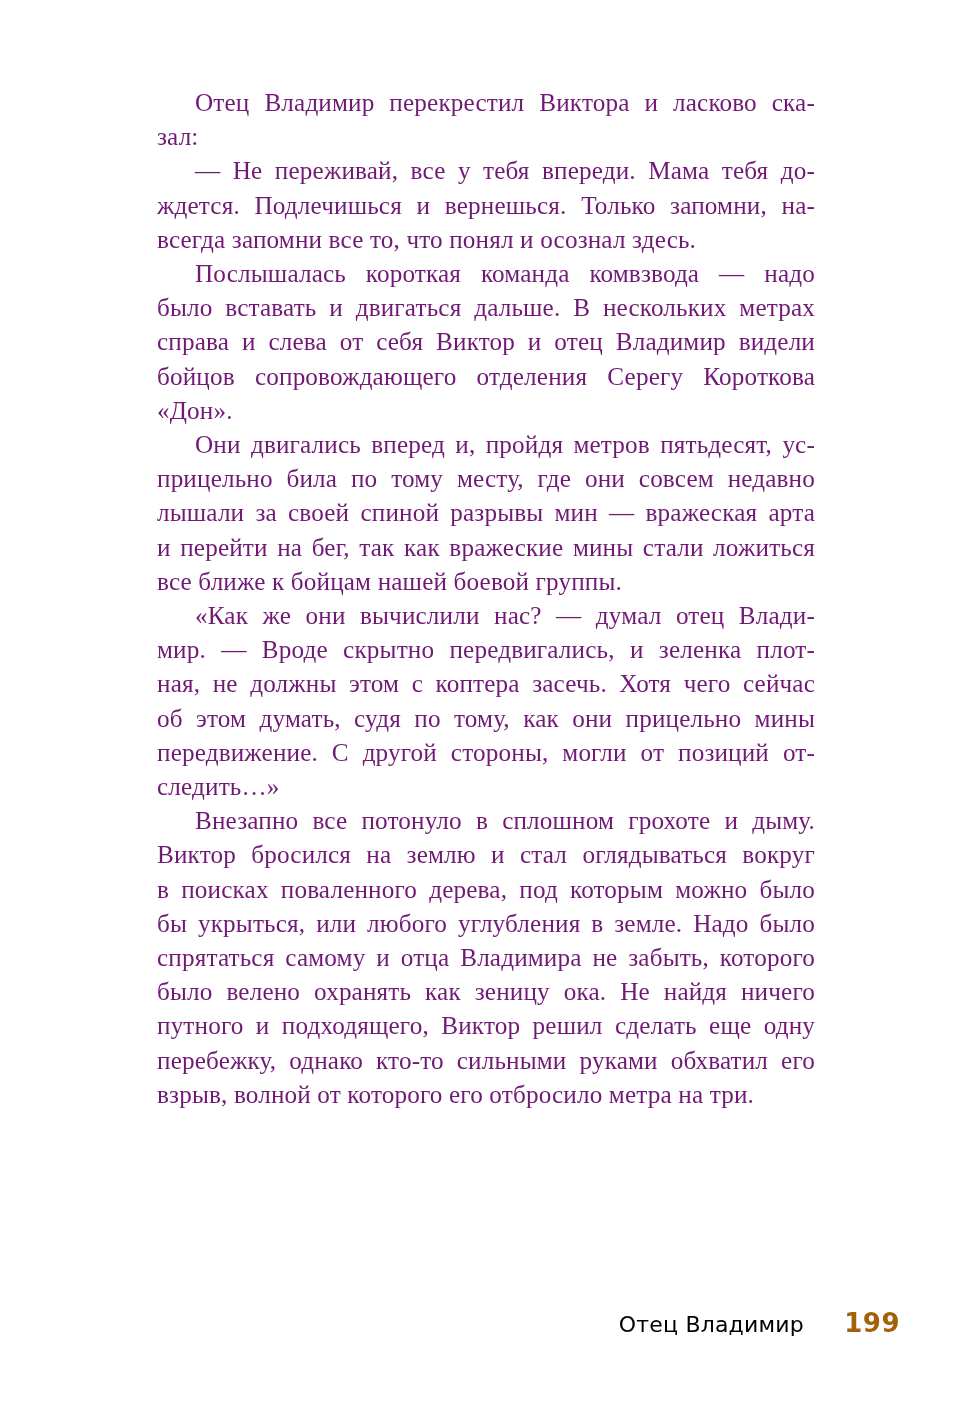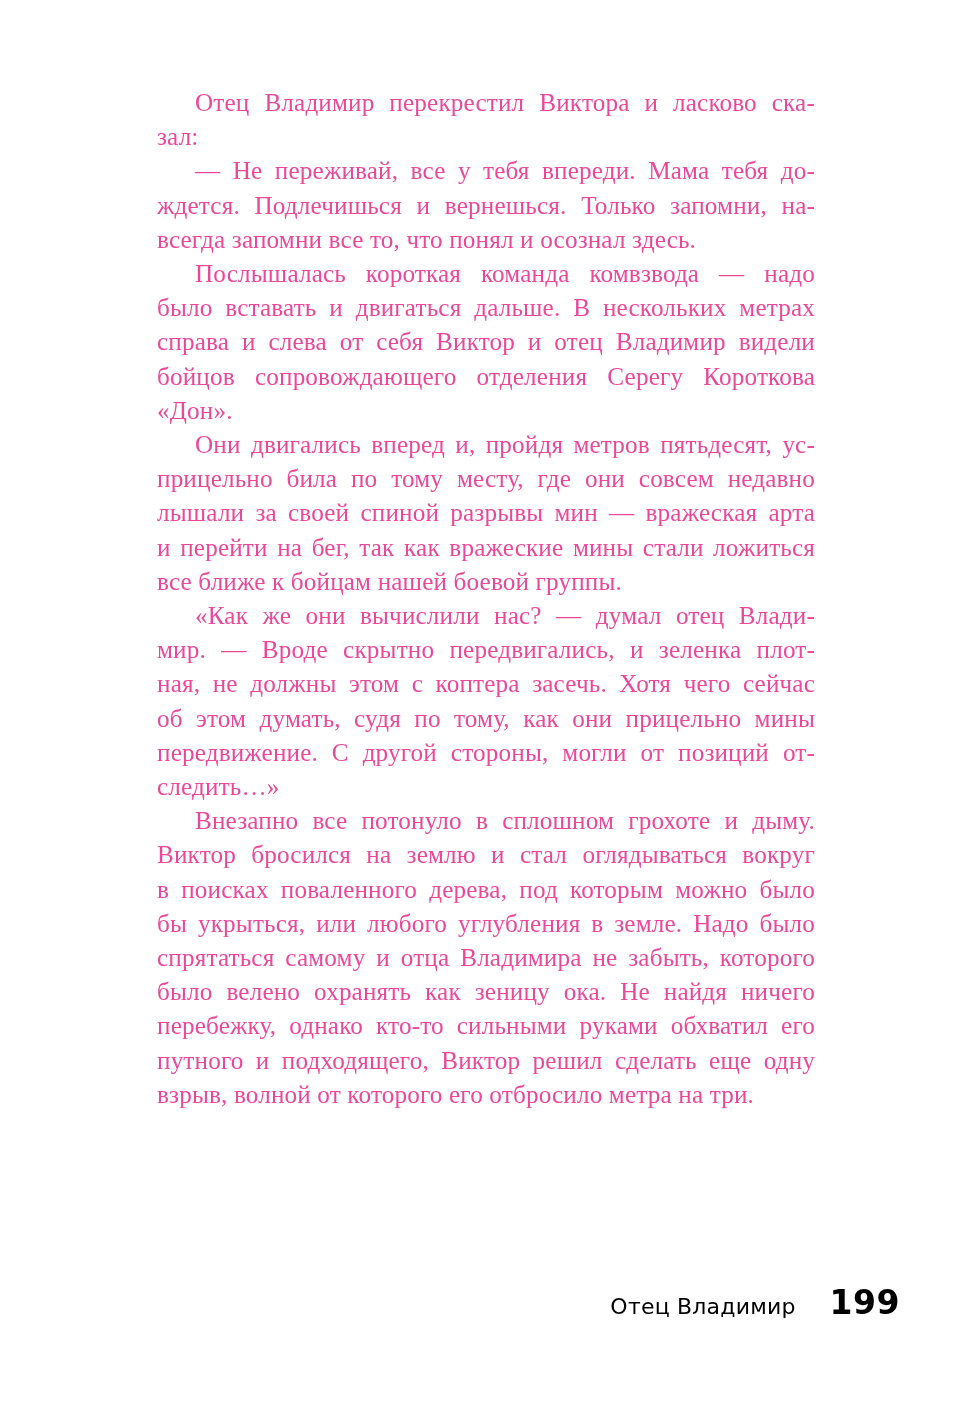--- a/index.html
+++ b/index.html
@@ -19,21 +19,21 @@
     position: absolute;
     left: 157px;
     top: 86px;
     width: 658px;
   }
   .para {
     margin: 0;
     font-family: "Liberation Serif", "DejaVu Serif", serif;
     font-size: 25.2px;
     line-height: 34.2px;
-    color: #ec4899;
+    color: #701a75;
     text-align: justify;
     text-align-last: left;
     -webkit-hyphens: none;
     hyphens: none;
     letter-spacing: 0.15px;
   }
   
   .line {
     display: block;
     text-align: justify;
@@ -62,26 +62,27 @@
   }
   .footer-title {
     font-family: "DejaVu Sans", "Liberation Sans", sans-serif;
     font-size: 22px;
     font-weight: 400;
     color: #000000;
     letter-spacing: 0.2px;
   }
   .footer-page {
     font-family: "DejaVu Sans", "Liberation Sans", sans-serif;
-    font-size: 33px;
+    font-size: 26px;
     font-weight: 700;
-    color: #000000;
+    color: #a16207;
     letter-spacing: 0.5px;
     min-width: 62px;
     text-align: right;
+    margin-top: 25px;
   }
 </style>
 </head>
 <body>
 
 <div class="page">
 
   <div class="text-column">
 
   <p class="para">
@@ -115,22 +116,22 @@
         <span class="line">передвижение. С другой стороны, могли от позиций от-</span>
         <span class="line last">следить…»</span>
       </p>
       <p class="para">
         <span class="line indent">Внезапно все потонуло в сплошном грохоте и дыму.</span>
         <span class="line">Виктор бросился на землю и стал оглядываться вокруг</span>
         <span class="line">в поисках поваленного дерева, под которым можно было</span>
         <span class="line">бы укрыться, или любого углубления в земле. Надо было</span>
         <span class="line">спрятаться самому и отца Владимира не забыть, которого</span>
         <span class="line">было велено охранять как зеницу ока. Не найдя ничего</span>
+        <span class="line">путного и подходящего, Виктор решил сделать еще одну</span>
         <span class="line">перебежку, однако кто-то сильными руками обхватил его</span>
-        <span class="line">путного и подходящего, Виктор решил сделать еще одну</span>
         <span class="line last">взрыв, волной от которого его отбросило метра на три.</span>
       </p>
     </div>
 
   <div class="footer">
     <span class="footer-title">Отец Владимир</span>
     <span class="footer-page">199</span>
   </div>
 
 </div>

